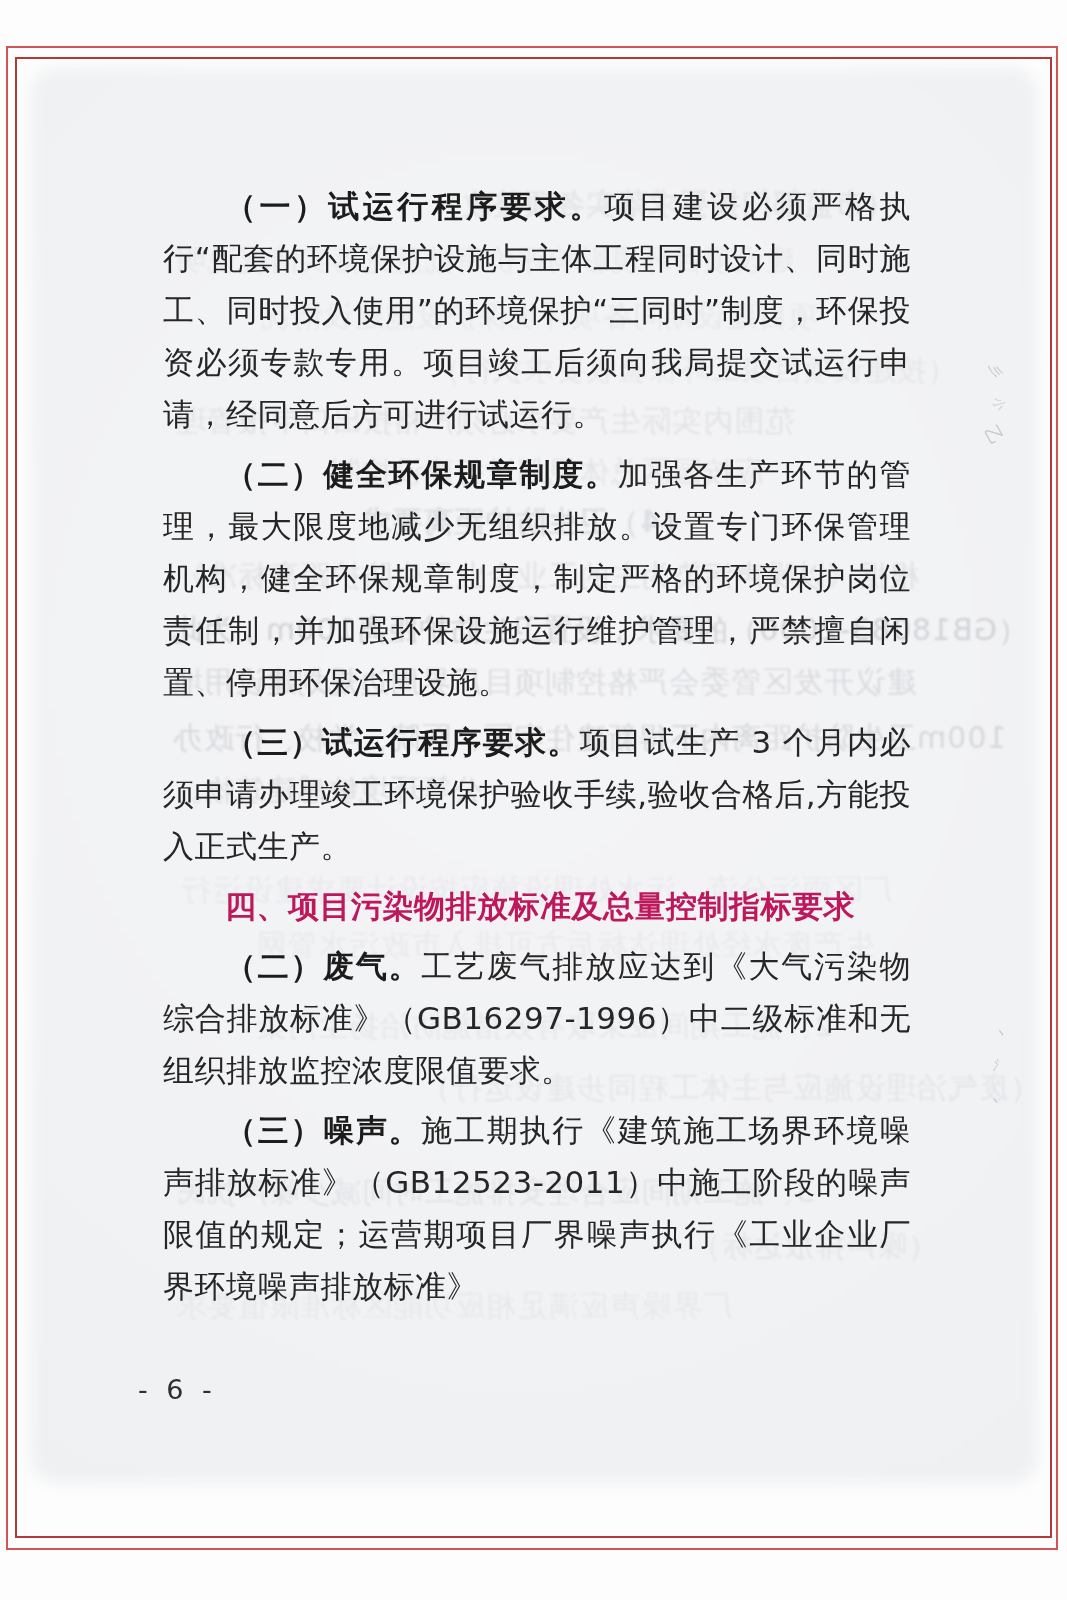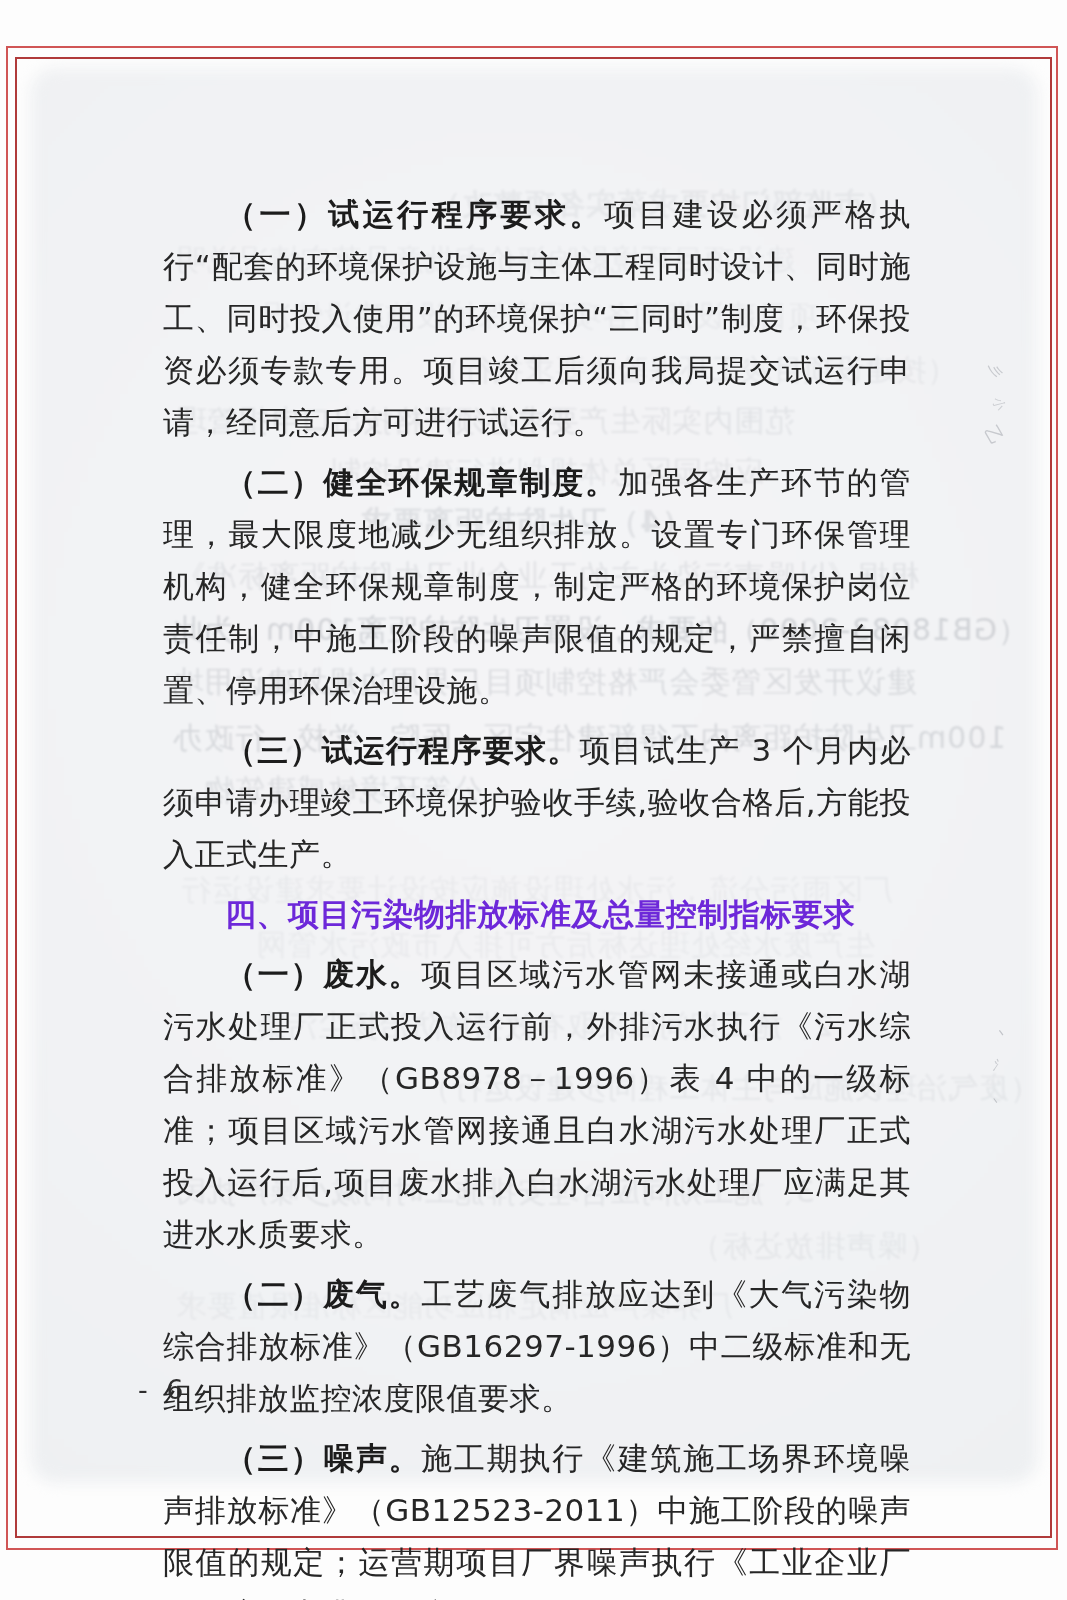--- a/index.html
+++ b/index.html
@@ -40,23 +40,23 @@
     letter-spacing:1px;
   }
   
   .content{
     position:absolute;left:163px;top:180px;width:748px;
     font-size:31px;line-height:52px;color:#262626;
     text-align:justify;word-break:break-all;
     letter-spacing:0.5px;
   }
   .content p{margin:8px 0 0 0;text-indent:62px;}
-  .content p:first-child{margin-top:8px;}
+  .content p:first-child{margin-top:0;}
   .content p strong{font-weight:700;color:#1c1c1c;}
-  .content p.heading{font-weight:700;color:#6d28d9;}
+  .content p.heading{font-weight:700;color:#be185d;}
   .page-number{
     position:absolute;left:138px;top:1374px;
     font-size:27px;color:#2e2e2e;letter-spacing:5px;
   }
   .margin-mark{
     position:absolute;color:#7c8089;white-space:nowrap;
   }
 </style>
 </head>
 <body>
@@ -85,24 +85,23 @@
       <div class="ghost" style="left: 175px; top: 1172px; font-size: 30px; opacity: 0.09;">3、施工期间应合理安排施工时间减少噪声扰民</div>
       <div class="ghost" style="left: 690px; top: 1226px; font-size: 30px; opacity: 0.08;">（噪声排放达标）</div>
       <div class="ghost" style="left: 175px; top: 1286px; font-size: 30px; opacity: 0.06;">厂界噪声应满足相应功能区标准限值要求</div>
     </div>
 
   <div class="border-outer"></div>
   <div class="border-inner"></div>
 
   <div class="content">
     <p><strong>（一）试运行程序要求。</strong><span>项目建设必须严格执行“配套的环境保护设施与主体工程同时设计、同时施工、同时投入使用”的环境保护“三同时”制度，环保投资必须专款专用。项目竣工后须向我局提交试运行申请，经同意后方可进行试运行。</span></p>
-    <p><strong>（二）健全环保规章制度。</strong><span>加强各生产环节的管理，最大限度地减少无组织排放。设置专门环保管理机构，健全环保规章制度，制定严格的环境保护岗位责任制，中施工阶段的噪声限值的规定，严禁擅自闲置、停用环保治理设施。</span></p>
+    <p><strong>（二）健全环保规章制度。</strong><span>加强各生产环节的管理，最大限度地减少无组织排放。设置专门环保管理机构，健全环保规章制度，制定严格的环境保护岗位责任制，并加强环保设施运行维护管理，严禁擅自闲置、停用环保治理设施。</span></p>
     <p><strong>（三）试运行程序要求。</strong><span>项目试生产 3 个月内必须申请办理竣工环境保护验收手续,验收合格后,方能投入正式生产。</span></p>
     <p class="heading">四、项目污染物排放标准及总量控制指标要求</p>
-    <p><strong>（一）废水。</strong><span>项目区域污水管网未接通或白水湖污水处理厂正式投入运行前，外排污水执行《污水综合排放标准》（GB8978－1996）表 4 中的一级标准；项目区域污水管网接通且白水湖污水处理厂正式投入运行后,项目废水排入白水湖污水处理厂应满足其进水水质要求。</span></p>
     <p><strong>（二）废气。</strong><span>工艺废气排放应达到《大气污染物综合排放标准》（GB16297-1996）中二级标准和无组织排放监控浓度限值要求。</span></p>
     <p><strong>（三）噪声。</strong><span>施工期执行《建筑施工场界环境噪声排放标准》（GB12523-2011）中施工阶段的噪声限值的规定；运营期项目厂界噪声执行《工业企业厂界环境噪声排放标准》</span></p>
   </div>
 
   <div class="page-number">- 6 -</div>
 
 <div class="margin-mark" style="left: 988px; top: 362px; font-size: 14px; opacity: 0.35; transform: rotate(80deg);">彡</div>
     <div class="margin-mark" style="left: 992px; top: 395px; font-size: 13px; opacity: 0.3; transform: rotate(75deg);">小</div>
     <div class="margin-mark" style="left: 985px; top: 423px; font-size: 18px; opacity: 0.35; transform: rotate(60deg);">乙</div>
     <div class="margin-mark" style="left: 995px; top: 1026px; font-size: 14px; opacity: 0.4; transform: rotate(0deg);">丶</div>

